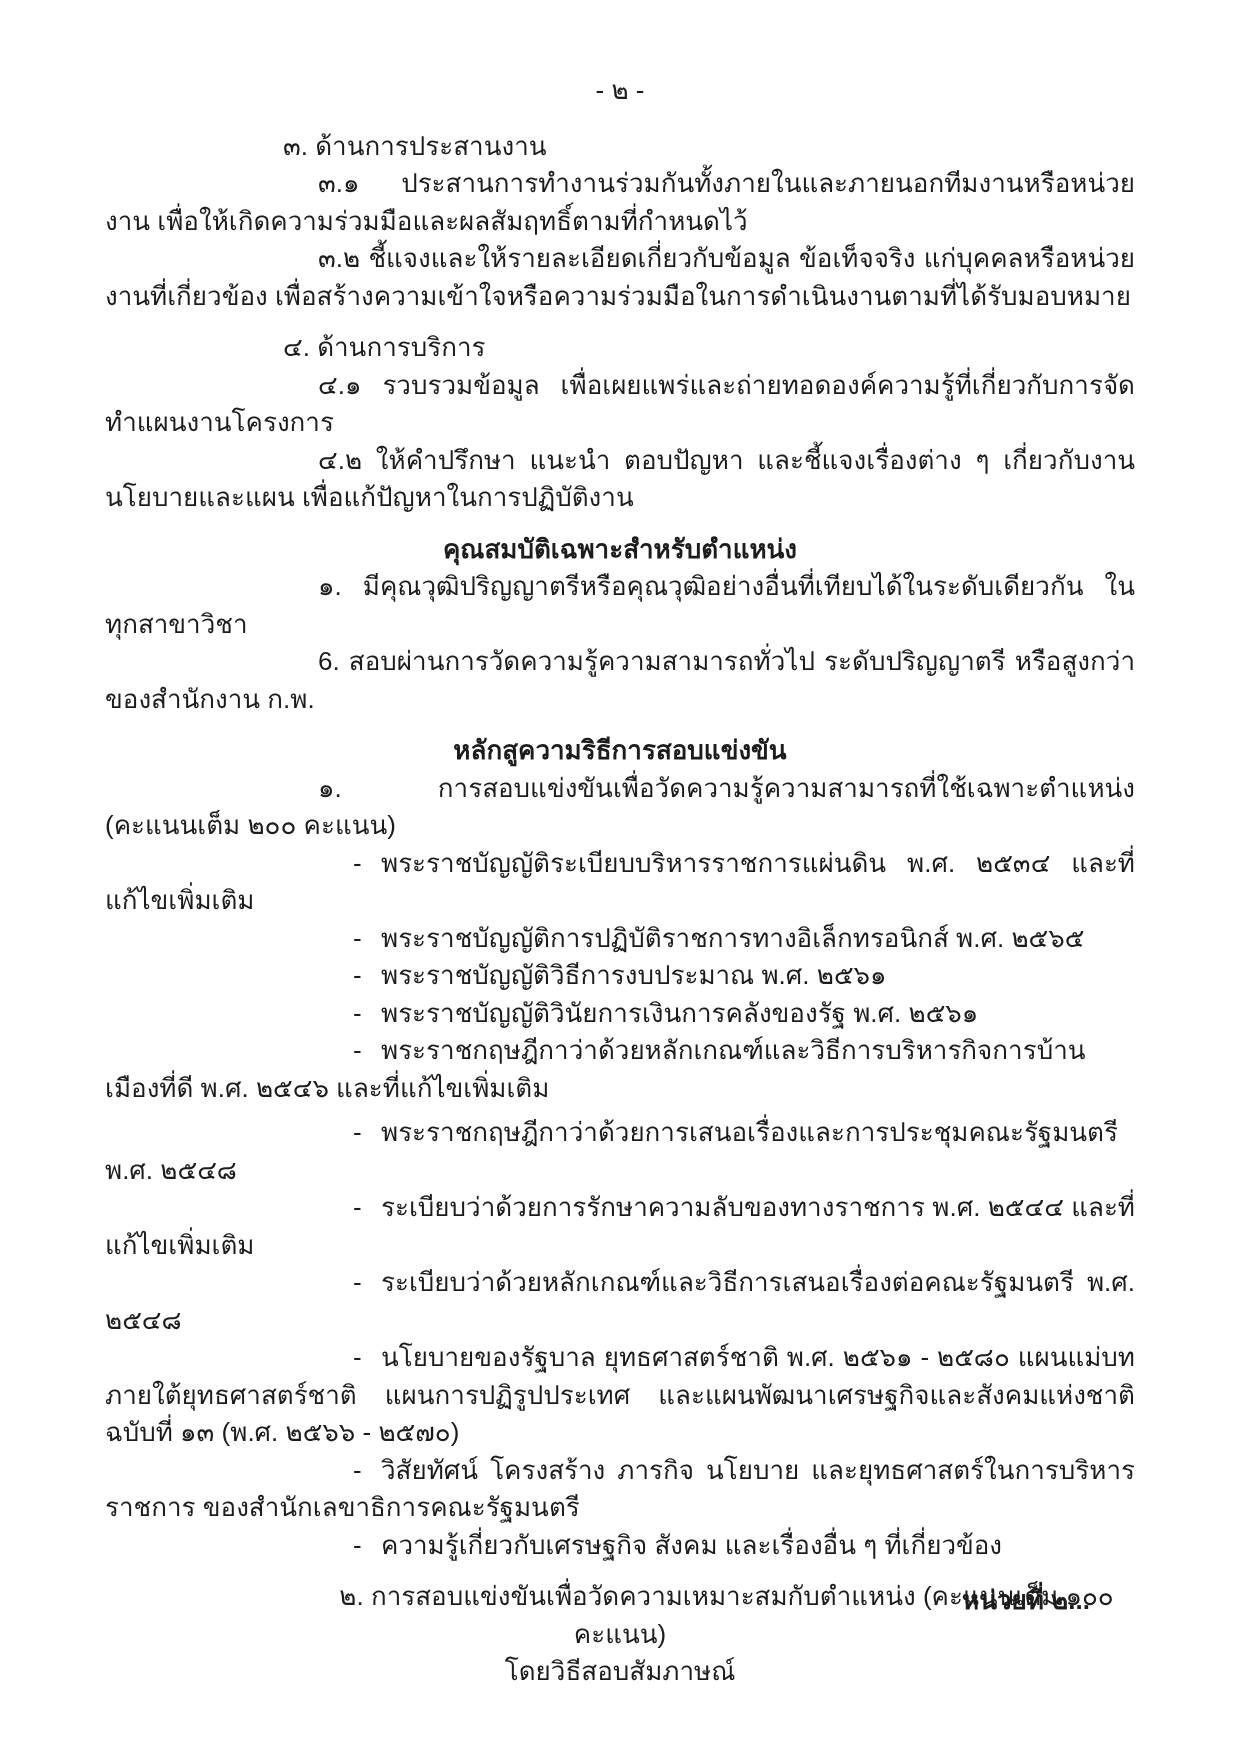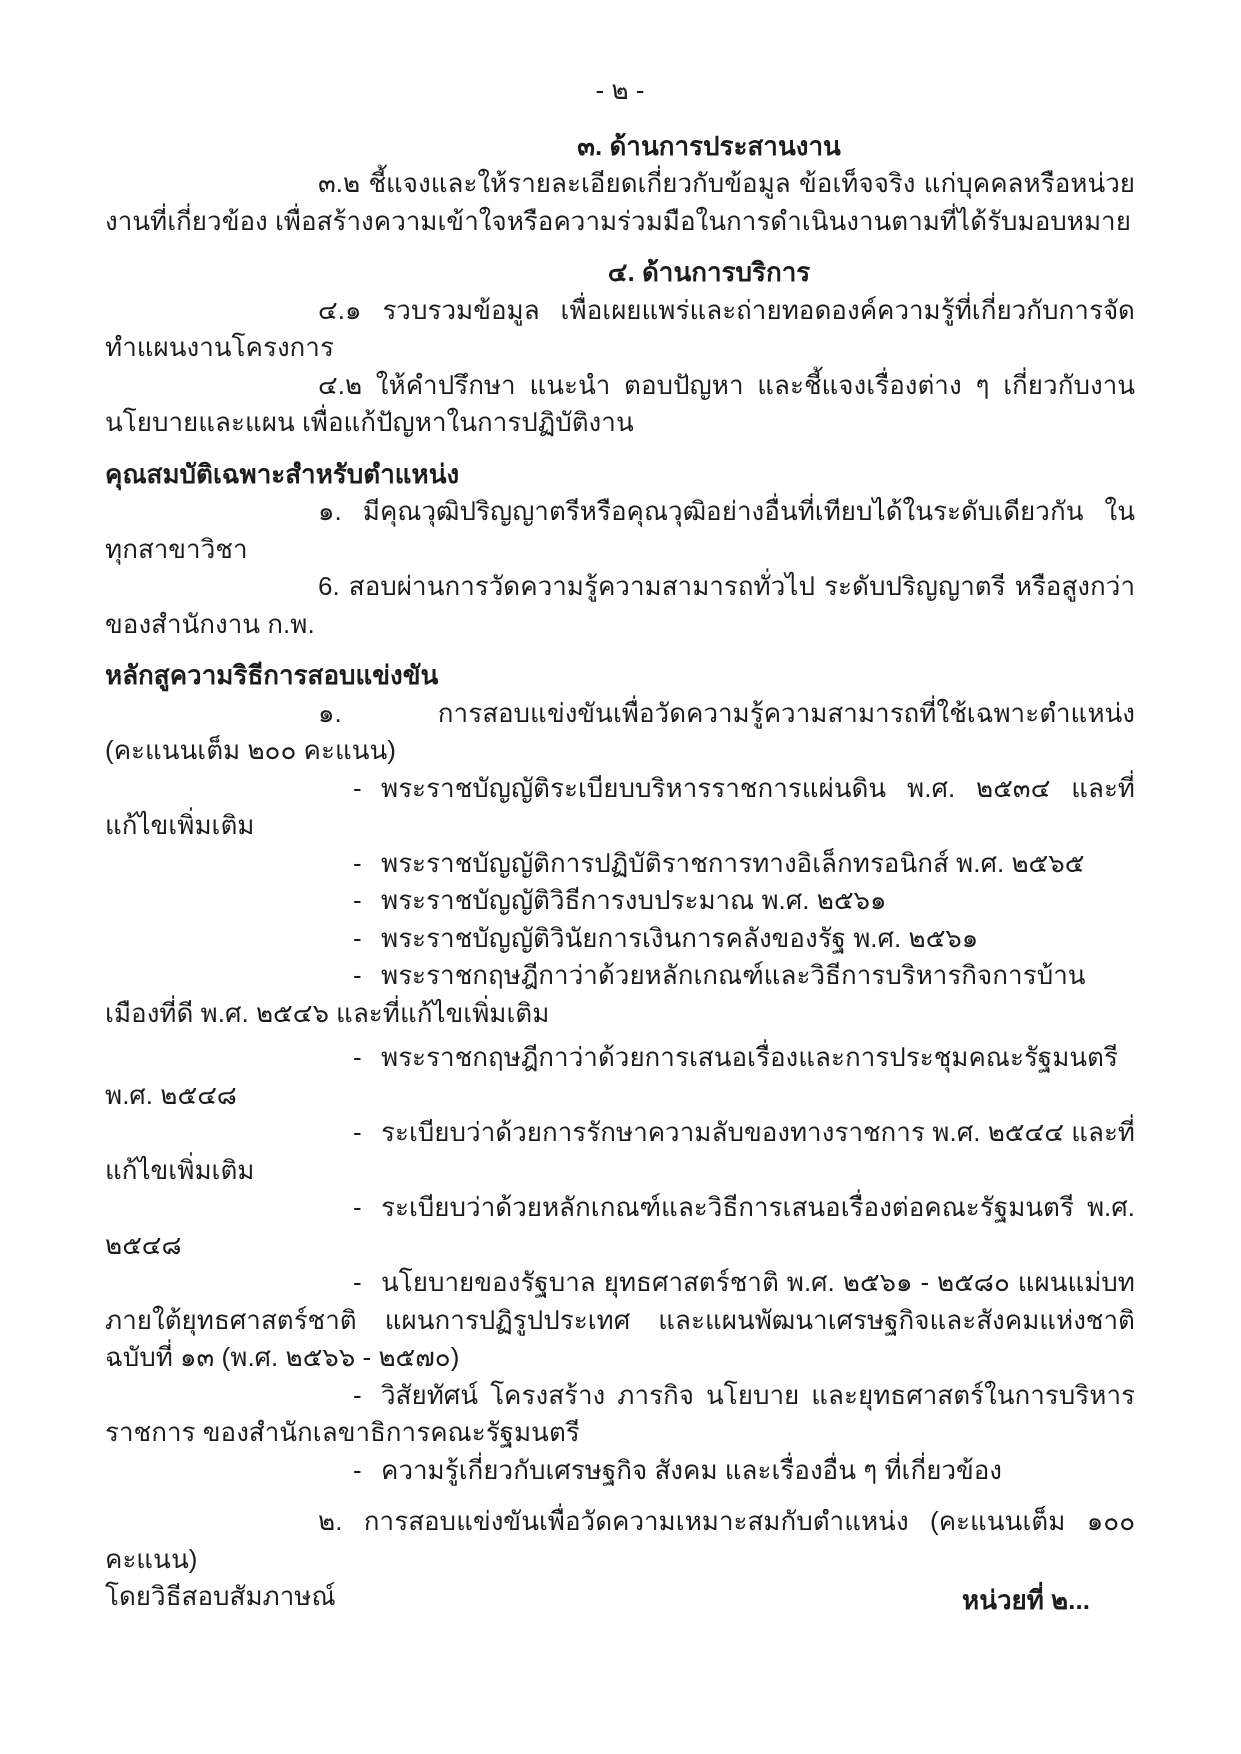--- a/index.html
+++ b/index.html
@@ -10,40 +10,41 @@
     background:#ffffff;
     color:#1c1c1c;
     font-family:"Liberation Sans","DejaVu Sans",sans-serif;
     font-size:26px;
     line-height:37.5px;
     overflow:hidden;
   }
   .content{position:absolute;left:105px;top:72px;width:1030px;}
   p{margin:0;}
   .center{text-align:center;}
-  .h-sec{margin-left:178px;font-weight:bold;text-align:center;}
+  .h-sec{margin-left:178px;font-weight:normal;}
   .h-main{font-weight:bold;}
   .para{text-indent:213px;text-align:justify;}
   .li{text-indent:248px;text-align:justify;}
   .li .dash{display:inline-block;width:28px;text-indent:0;}
   .mt7{margin-top:7px;}
   .mt10{margin-top:14px;}
-  .mt14{margin-top:14px;}
+  .mt14{margin-top:14px;text-align:center;}
   .mt18{margin-top:18px;}
   .unit{position:absolute;left:962px;top:1582px;font-weight:bold;}
 </style>
 </head>
 <body>
 
 <div class="page">
   <div class="content">
 
     <p class="center">- ๒ -</p>
 
     <p class="h-sec mt18">๓. ด้านการประสานงาน</p>
+    <p class="para">๓.๑  ประสานการทำงานร่วมกันทั้งภายในและภายนอกทีมงานหรือหน่วยงาน เพื่อให้เกิดความร่วมมือและผลสัมฤทธิ์ตามที่กำหนดไว้</p>
     <p class="para">๓.๒  ชี้แจงและให้รายละเอียดเกี่ยวกับข้อมูล ข้อเท็จจริง แก่บุคคลหรือหน่วยงานที่เกี่ยวข้อง เพื่อสร้างความเข้าใจหรือความร่วมมือในการดำเนินงานตามที่ได้รับมอบหมาย</p>
 
     <p class="h-sec mt10">๔. ด้านการบริการ</p>
     <p class="para">๔.๑  รวบรวมข้อมูล เพื่อเผยแพร่และถ่ายทอดองค์ความรู้ที่เกี่ยวกับการจัดทำแผนงานโครงการ</p>
     <p class="para">๔.๒  ให้คำปรึกษา แนะนำ ตอบปัญหา และชี้แจงเรื่องต่าง ๆ เกี่ยวกับงานนโยบายและแผน เพื่อแก้ปัญหาในการปฏิบัติงาน</p>
 
     <p class="h-main mt14">คุณสมบัติเฉพาะสำหรับตำแหน่ง</p>
     <p class="para">๑. มีคุณวุฒิปริญญาตรีหรือคุณวุฒิอย่างอื่นที่เทียบได้ในระดับเดียวกัน ในทุกสาขาวิชา</p>
     <p class="para">6. สอบผ่านการวัดความรู้ความสามารถทั่วไป ระดับปริญญาตรี หรือสูงกว่า ของสำนักงาน ก.พ.</p>
 

